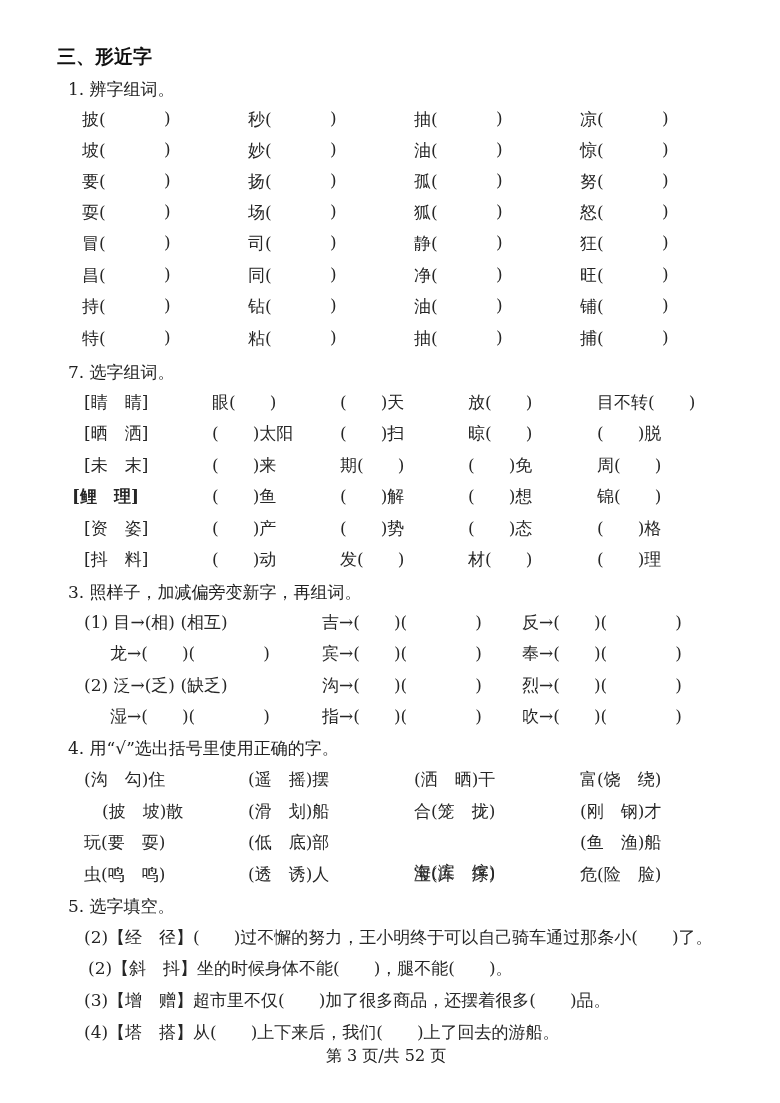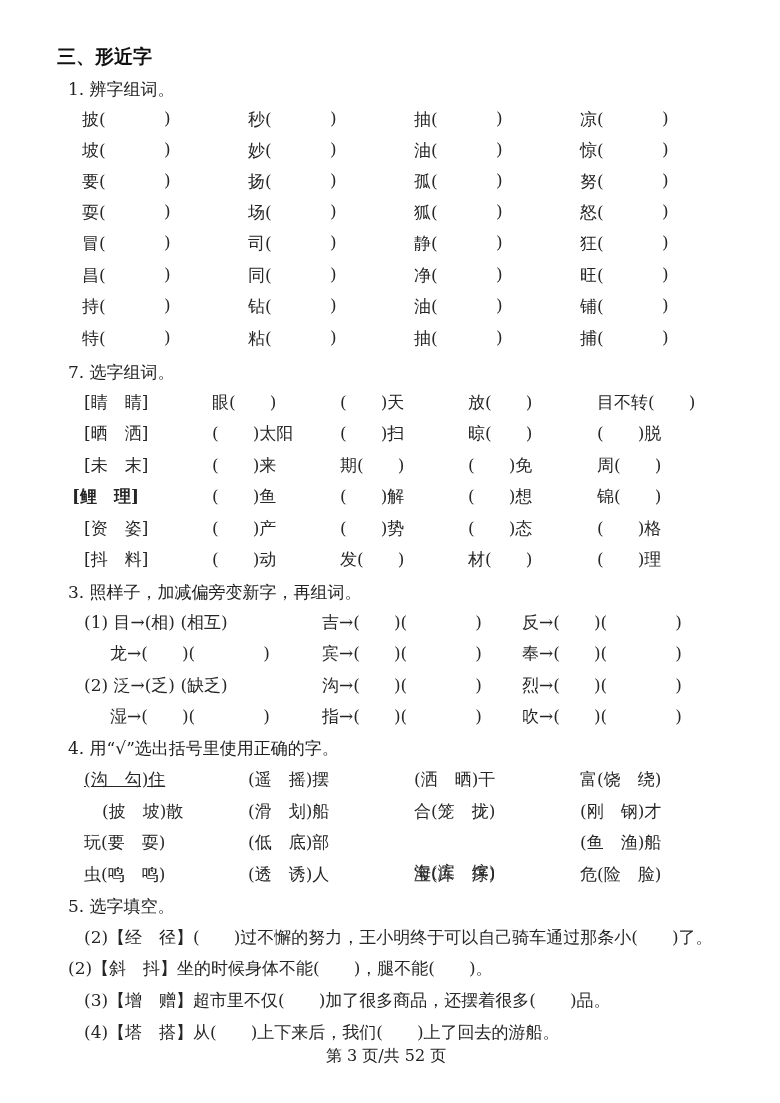--- a/index.html
+++ b/index.html
@@ -134,40 +134,40 @@
       <div class="abs cell" style="left: 84px; top: 674px;">(2) 泛→(乏) (缺乏)</div>
       <div class="abs cell" style="left: 322px; top: 674px;">沟→(　　)(　　　　)</div>
       <div class="abs cell" style="left: 522px; top: 674px;">烈→(　　)(　　　　)</div>
       <div class="abs cell" style="left: 110px; top: 705px;">湿→(　　)(　　　　)</div>
       <div class="abs cell" style="left: 322px; top: 705px;">指→(　　)(　　　　)</div>
       <div class="abs cell" style="left: 522px; top: 705px;">吹→(　　)(　　　　)</div>
     </div>
 
   <div class="abs qhead" style="left:68px;top:737px;">4. 用“√”选出括号里使用正确的字。</div>
   <div id="q4-grid">
-      <div class="abs cell" style="left: 84px; top: 768px; text-decoration: underline;">(沟　勾)住</div>
+      <div class="abs cell" style="left: 84px; top: 768px;">(沟　勾)住</div>
       <div class="abs cell" style="left: 248px; top: 768px;">(遥　摇)摆</div>
       <div class="abs cell" style="left: 414px; top: 768px;">(洒　晒)干</div>
       <div class="abs cell" style="left: 580px; top: 768px;">富(饶　绕)</div>
       <div class="abs cell" style="left: 84px; top: 800px; margin-left: 18px;">(披　坡)散</div>
       <div class="abs cell" style="left: 248px; top: 800px;">(滑　划)船</div>
       <div class="abs cell" style="left: 414px; top: 800px;">合(笼　拢)</div>
       <div class="abs cell" style="left: 580px; top: 800px;">(刚　钢)才</div>
       <div class="abs cell" style="left: 84px; top: 831px;">玩(要　耍)</div>
       <div class="abs cell" style="left: 248px; top: 831px;">(低　底)部</div>
       <div class="abs cell" style="left: 414px; top: 831px; margin-top: 30px;">海(滨　缤)</div>
       <div class="abs cell" style="left: 580px; top: 831px; text-align: right;">(鱼　渔)船</div>
       <div class="abs cell" style="left: 84px; top: 863px;">虫(鸣　鸣)</div>
       <div class="abs cell" style="left: 248px; top: 863px;">(透　诱)人</div>
       <div class="abs cell" style="left: 414px; top: 863px;">宝(库　序)</div>
       <div class="abs cell" style="left: 580px; top: 863px;">危(险　脸)</div>
     </div>
 
   <div class="abs qhead" style="left:68px;top:895px;">5. 选字填空。</div>
   <div id="q5-list">
       <div class="abs cell" style="left: 84px; top: 926px;">(2)【经　径】(　　)过不懈的努力，王小明终于可以自己骑车通过那条小(　　)了。</div>
-      <div class="abs cell" style="left: 68px; top: 957px;">(2)【斜　抖】坐的时候身体不能(　　)，腿不能(　　)。</div>
+      <div class="abs cell" style="left: 88px; top: 957px;">(2)【斜　抖】坐的时候身体不能(　　)，腿不能(　　)。</div>
       <div class="abs cell" style="left: 84px; top: 989px;">(3)【增　赠】超市里不仅(　　)加了很多商品，还摆着很多(　　)品。</div>
       <div class="abs cell" style="left: 84px; top: 1021px;">(4)【塔　搭】从(　　)上下来后，我们(　　)上了回去的游船。</div>
     </div>
 
   <div class="abs footer" style="left:326px;top:1046px;">第 3 页/共 52 页</div>
 </div>
 
 </body></html>

